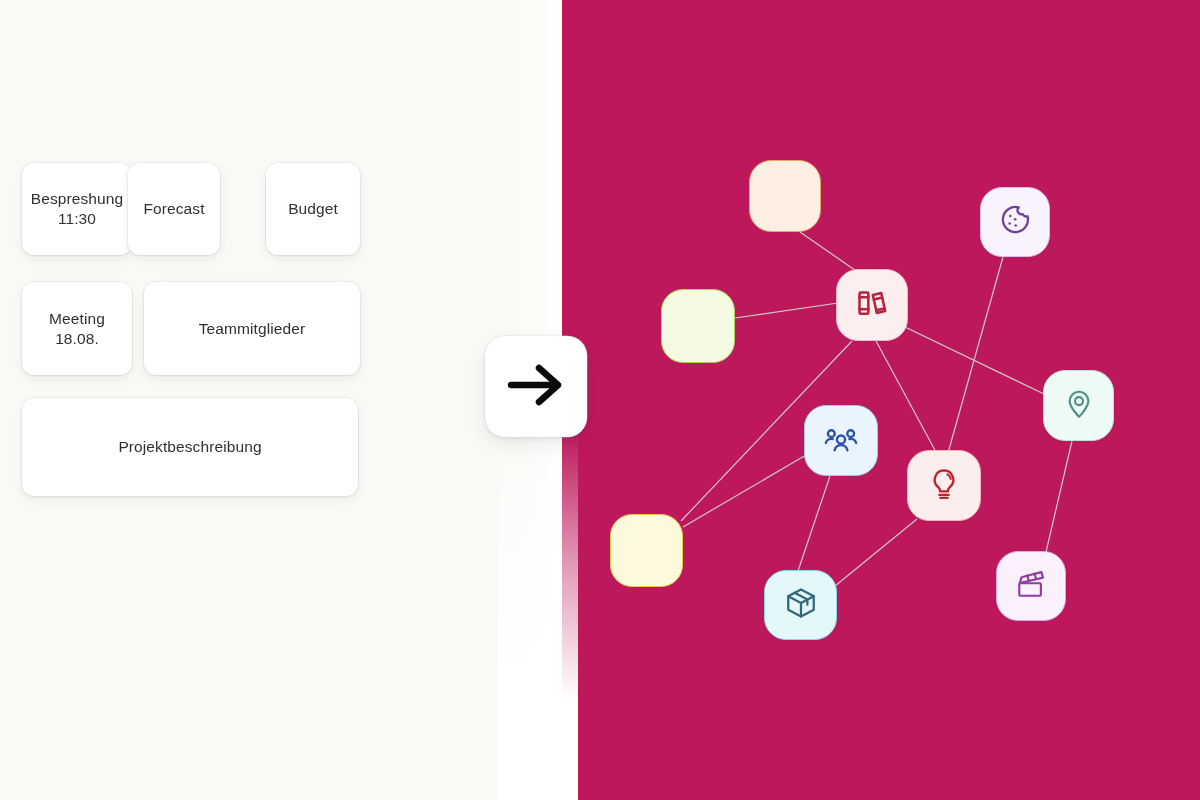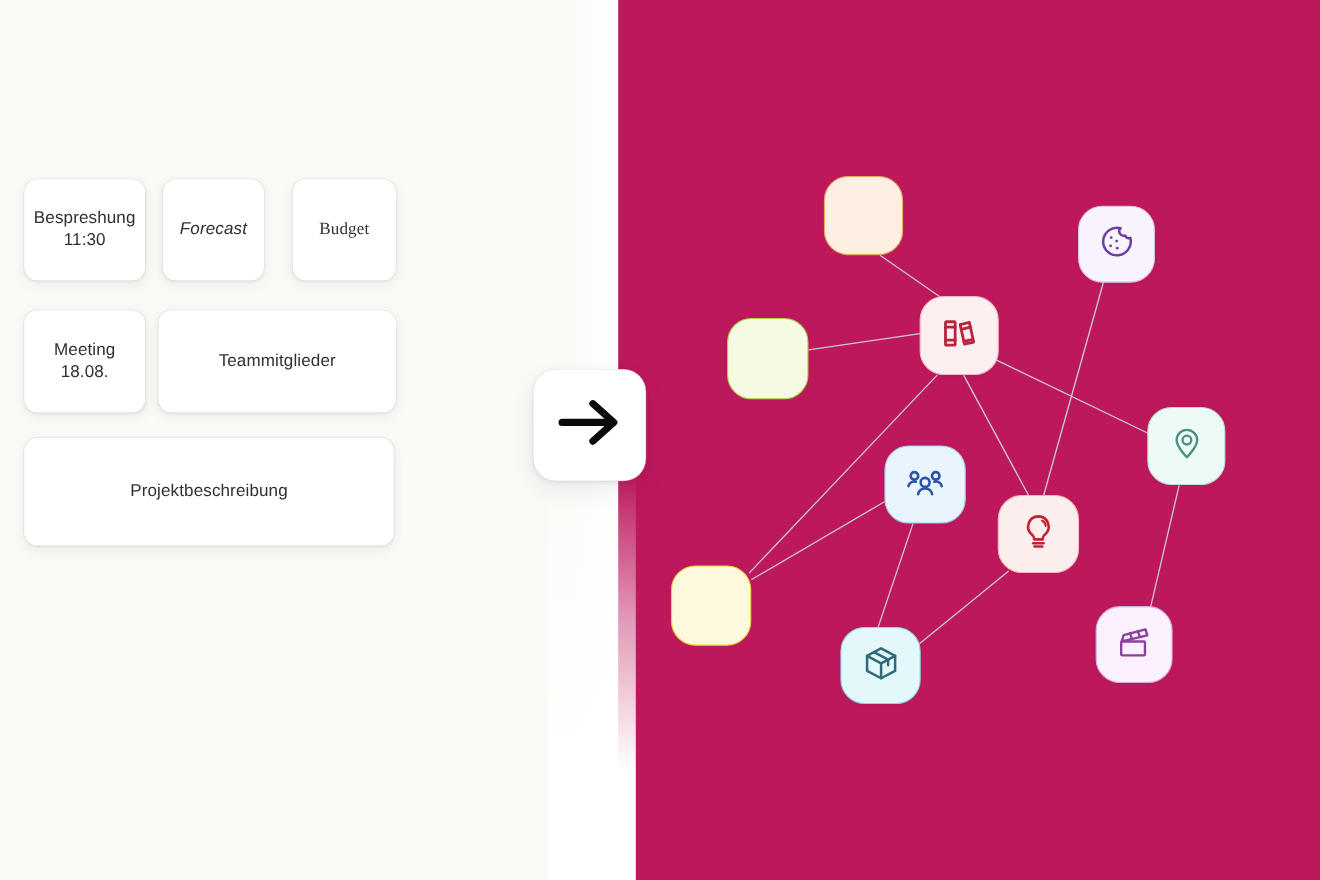--- a/index.html
+++ b/index.html
@@ -69,22 +69,22 @@
   .card-label {
     color: #2f3033;
     font-size: 15.5px;
     line-height: 20px;
     letter-spacing: 0.1px;
     white-space: pre-line;
     padding: 0 8px;
   }
 
   .card-besprechung { left: 22px;  top: 163px; width: 110px; height: 92px; }
-  .card-forecast    { left: 148px; top: 163px; width: 92px; height: 92px; font-style: italic; }
-  .card-budget      { left: 266px; top: 163px; width: 94px;  height: 92px; font-family: Liberation Serif, serif; }
+  .card-forecast    { left: 128px; top: 163px; width: 92px; height: 92px; }
+  .card-budget      { left: 266px; top: 163px; width: 94px;  height: 92px; }
   .card-meeting     { left: 22px;  top: 282px; width: 110px; height: 93px; }
   .card-team        { left: 144px; top: 282px; width: 216px; height: 93px; }
   .card-projekt     { left: 22px;  top: 398px; width: 336px; height: 98px; align-items: center; }
 
   
   .arrow-button {
     position: absolute;
     left: 485px;
     top: 336px;
     width: 102px;

